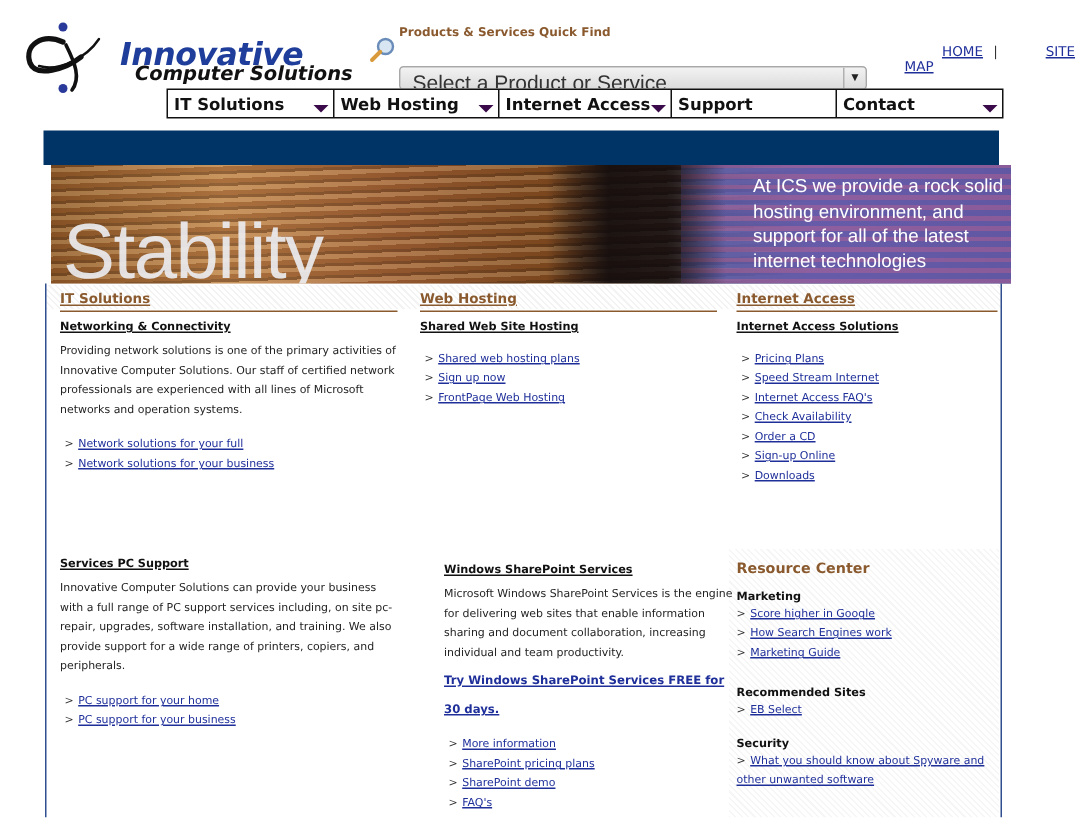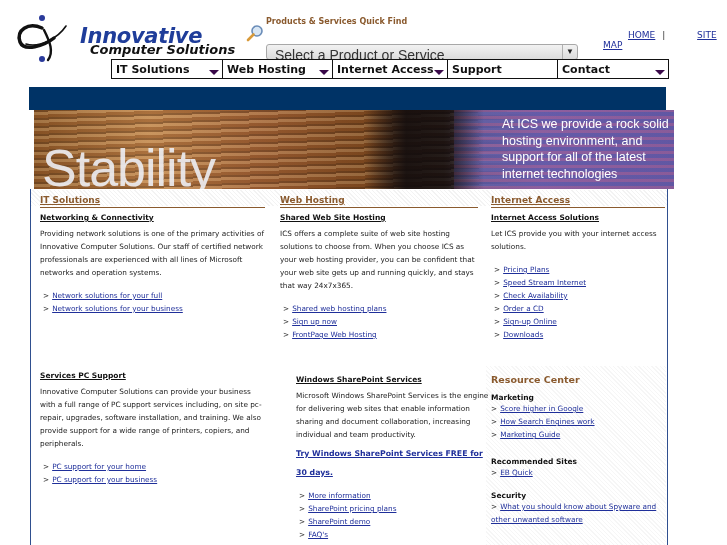--- a/index.html
+++ b/index.html
@@ -139,21 +139,20 @@
   <div class="body-text">Innovative Computer Solutions can provide your business with a full range of PC support services including, on site pc-repair, upgrades, software installation, and training. We also provide support for a wide range of printers, copiers, and peripherals.</div>
   <div class="links">
     <div class="link-row"><span class="gt">&gt;</span><a>PC support for your home</a></div>
     <div class="link-row"><span class="gt">&gt;</span><a>PC support for your business</a></div>
   </div>
 </div>
 
 <div class="col" style="left:280px; top:195px; width:198px;">
   <div class="sec-title">Web Hosting</div>
   <div class="sub-title">Shared Web Site Hosting</div>
-  <div class="body-text">ICS offers a complete suite of web site hosting solutions to choose from. When you choose ICS as your web hosting provider, you can be confident that your web site gets up and running quickly, and stays that way 24x7x365.</div>
   <div class="links">
     <div class="link-row"><span class="gt">&gt;</span><a>Shared web hosting plans</a></div>
     <div class="link-row"><span class="gt">&gt;</span><a>Sign up now</a></div>
     <div class="link-row"><span class="gt">&gt;</span><a>FrontPage Web Hosting</a></div>
   </div>
 </div>
 <div class="col" style="left:296px; top:375px; width:198px;">
   <div class="sub-title" style="margin-top:0">Windows SharePoint Services</div>
   <div class="body-text">Microsoft Windows SharePoint Services is the engine for delivering web sites that enable information sharing and document collaboration, increasing individual and team productivity.</div>
   <a class="strong-link">Try Windows SharePoint Services FREE for 30 days.</a>
@@ -161,36 +160,36 @@
     <div class="link-row"><span class="gt">&gt;</span><a>More information</a></div>
     <div class="link-row"><span class="gt">&gt;</span><a>SharePoint pricing plans</a></div>
     <div class="link-row"><span class="gt">&gt;</span><a>SharePoint demo</a></div>
     <div class="link-row"><span class="gt">&gt;</span><a>FAQ's</a></div>
   </div>
 </div>
 
 <div class="col" style="left:491px; top:195px; width:174px;">
   <div class="sec-title">Internet Access</div>
   <div class="sub-title">Internet Access Solutions</div>
-  <div class="body-text">Let ICS provide you with your internet access solutions.</div>
   <div class="links">
     <div class="link-row"><span class="gt">&gt;</span><a>Pricing Plans</a></div>
     <div class="link-row"><span class="gt">&gt;</span><a>Speed Stream Internet</a></div>
+    <div class="link-row"><span class="gt">&gt;</span><a>Internet Access FAQ's</a></div>
     <div class="link-row"><span class="gt">&gt;</span><a>Check Availability</a></div>
     <div class="link-row"><span class="gt">&gt;</span><a>Order a CD</a></div>
     <div class="link-row"><span class="gt">&gt;</span><a>Sign-up Online</a></div>
     <div class="link-row"><span class="gt">&gt;</span><a>Downloads</a></div>
   </div>
 </div>
 
 <div class="col" style="left:491px; top:374px; width:174px;">
   <div class="sec-title-plain">Resource Center</div>
   <div class="sub-plain" style="margin-top:8px">Marketing</div>
   <div class="link-row"><span class="gt" style="margin-left:0">&gt;</span><a>Score higher in Google</a></div>
   <div class="link-row"><span class="gt" style="margin-left:0">&gt;</span><a>How Search Engines work</a></div>
   <div class="link-row"><span class="gt" style="margin-left:0">&gt;</span><a>Marketing Guide</a></div>
 
   <div class="sub-plain" style="margin-top:16px">Recommended Sites</div>
-  <div class="link-row"><span class="gt" style="margin-left:0">&gt;</span><a>EB Quick</a></div>
+  <div class="link-row"><span class="gt" style="margin-left:0">&gt;</span><a>EB Select</a></div>
 
   <div class="sub-plain" style="margin-top:12px">Security</div>
   <div class="link-row"><span class="gt" style="margin-left:0">&gt;</span><a>What you should know about Spyware and other unwanted software</a></div>
 </div>
 
 </body></html>

